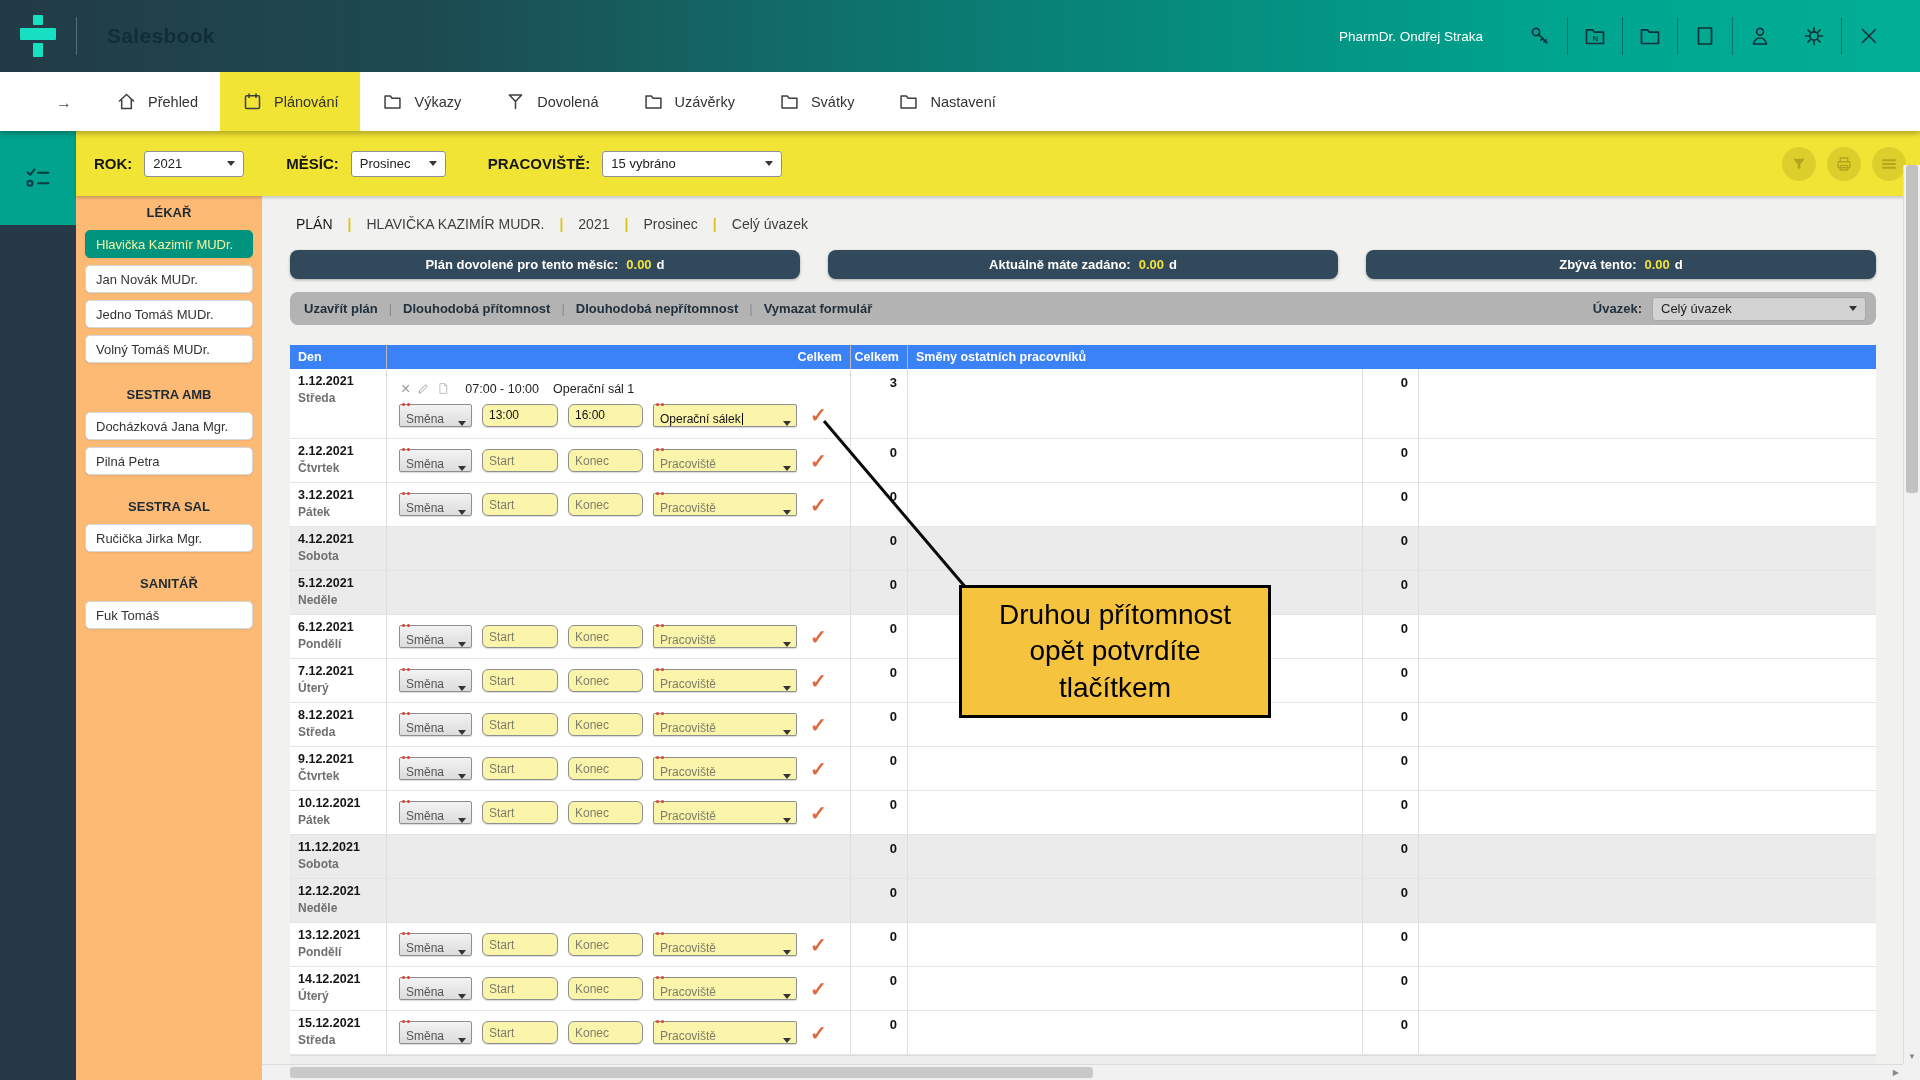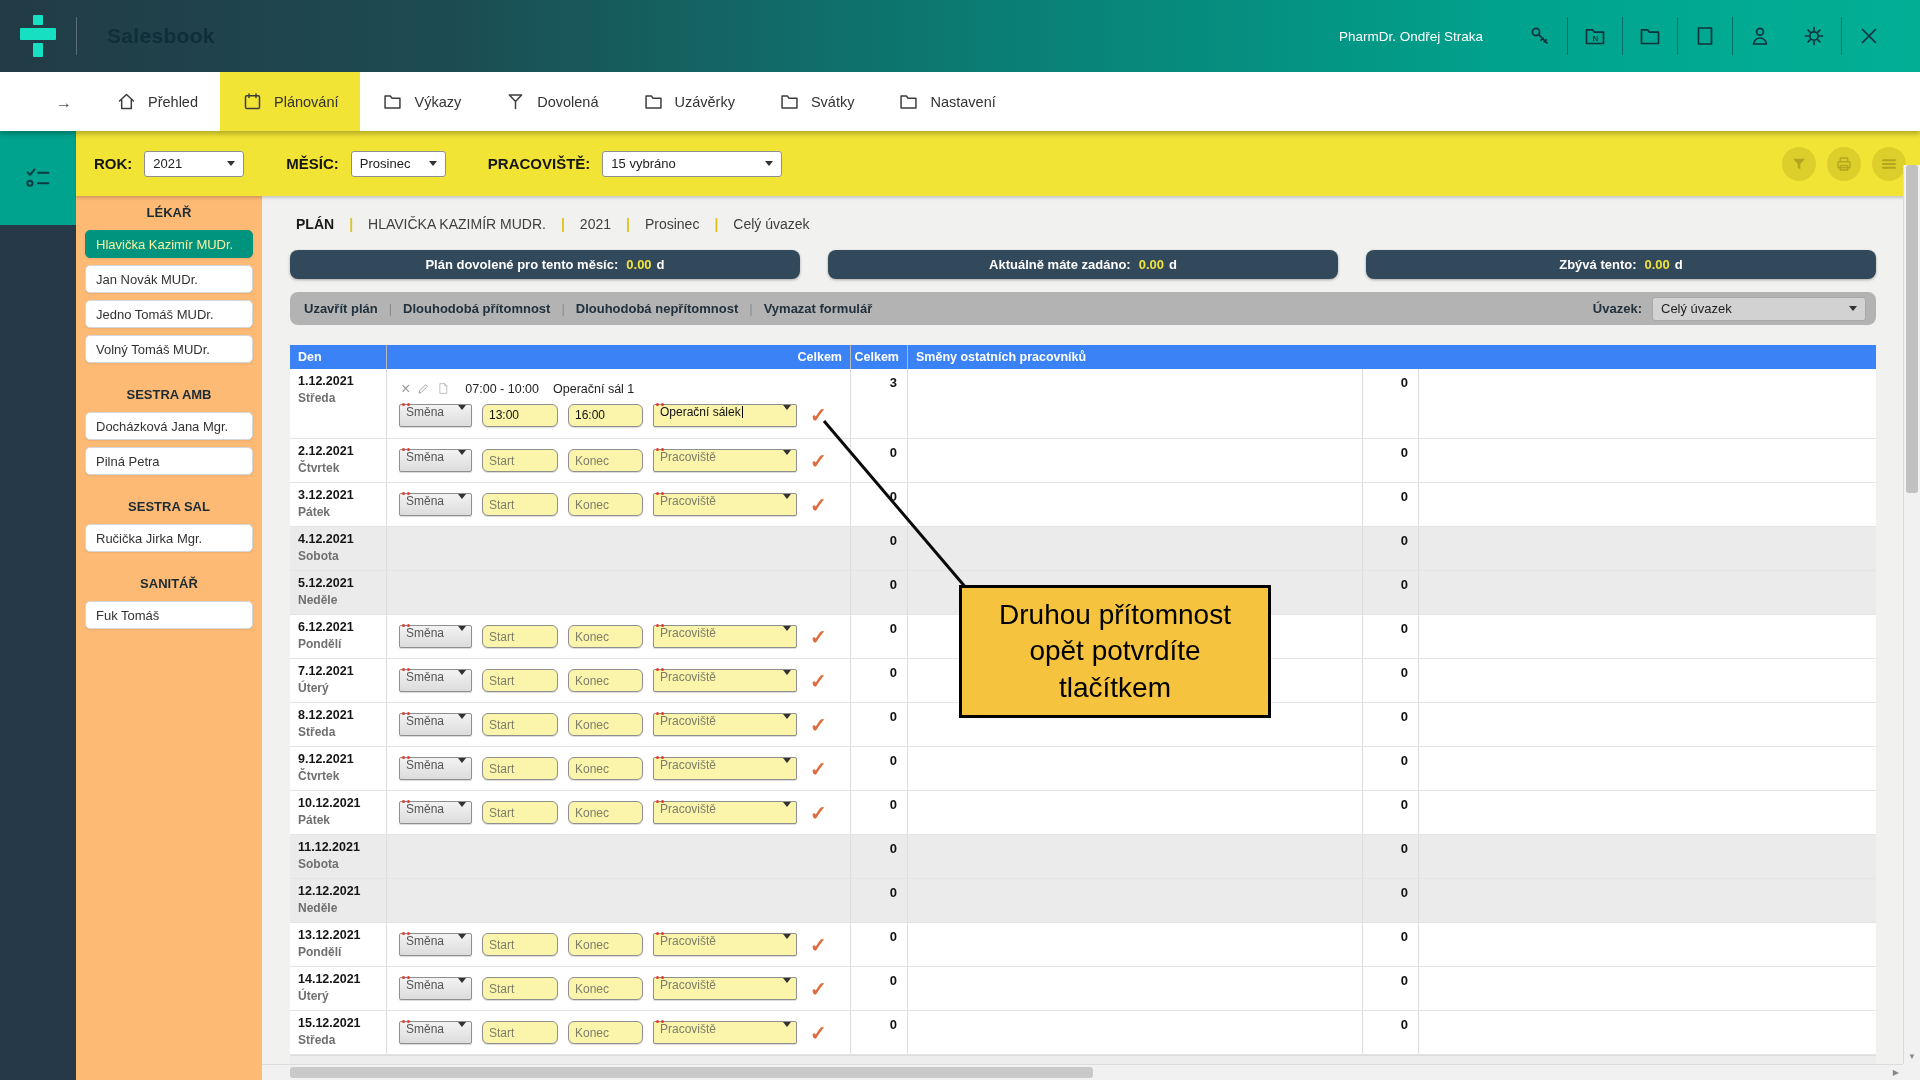--- a/index.html
+++ b/index.html
@@ -53,21 +53,21 @@
   .group-title{text-align:center;font-weight:bold;font-size:13px;color:#1c2b33;margin:24px 0 10px}
   .pitem{margin:7px 9px;height:28px;background:#fff;border:1px solid #d2d8db;border-radius:5px;display:flex;align-items:center;
     padding:0 10px;font-size:13px;color:#333;box-shadow:0 1px 2px rgba(0,0,0,.08);cursor:pointer;white-space:nowrap;overflow:hidden}
   .pitem.selected{background:#00947e;border-color:#00947e;color:#f8f2a2}
 
   
   .main{position:absolute;top:196px;left:262px;right:0;bottom:0;background:#f1f1ef}
   .crumbs{display:flex;align-items:center;gap:15px;padding:19px 0 0 34px;font-size:14px;color:#3f3f3f;height:36px}
   .crumbs .sep{color:#dec31c;font-weight:bold}
   .crumbs .crumb{cursor:pointer}
-  .crumbs .first{font-weight:bold;color:#1a1a1a;cursor:default}
+  .crumbs .first{font-weight:normal;color:#1a1a1a;cursor:default}
   .stats{display:flex;gap:28px;margin:18px 44px 0 28px}
   .stat{flex:1;height:29px;background:#32495b;border-radius:8px;color:#fff;display:flex;align-items:center;justify-content:center;
     font-size:13px;font-weight:bold;box-shadow:0 1px 3px rgba(0,0,0,.3)}
   .stat .val{color:#f2e33c;margin:0 5px 0 8px}
   .tbar{display:flex;align-items:center;margin:13px 44px 0 28px;height:33px;background:#b3b3b3;border-radius:8px;
     padding:0 10px 0 14px;font-size:13px;font-weight:bold;color:#20303c}
   .acts{display:flex;align-items:center}
   .tbar .sep{color:#8a8a8a;margin:0 11px;font-weight:normal}
   .tbar .act{cursor:pointer;white-space:nowrap}
   .tbar .spacer{flex:1}
@@ -91,21 +91,21 @@
   .date{font-weight:bold;color:#151515;font-size:12.5px}
   .day{font-weight:bold;color:#6f6f6f;font-size:12px;margin-top:3px}
   .cell-pri{display:flex;flex-direction:column;justify-content:center;padding-left:12px}
   .entry{display:flex;align-items:center;margin:0 0 7px 2px;font-size:12.5px;color:#222}
   .eico{color:#9a9a9a;cursor:pointer;margin-right:7px;font-size:16px;line-height:1}
   .eico svg{width:13px;height:13px;display:block}
   .eico.dim{color:#bdbdbd}
   .etime{margin-left:8px}
   .eplace{margin-left:14px}
   .fr{display:flex;align-items:center;gap:10px}
-  .fld{position:relative;height:23px;border:1px solid #8f8f8f;border-radius:2px;display:flex;align-items:flex-start;
+  .fld{position:relative;height:23px;border:1px solid #8f8f8f;border-radius:2px;display:flex;align-items:flex-end;
     justify-content:space-between;padding:0 5px 0 6px;font-size:12px;color:#111;box-shadow:0 1px 1px rgba(0,0,0,.15);cursor:pointer;flex:none}
   .fld.gray{background:linear-gradient(#f3f3f3,#dcdcdc)}
   .fld.yellow{background:#fbf4ab}
   .fld .ph{color:#7e7e6b}
   .fld.gray .ph{color:#555}
   .fld span{white-space:nowrap;overflow:hidden}
   .finput{height:23px;border:1px solid #8f8f8f;border-radius:6px;background:#fbf4ab;padding:0 6px;font-size:12px;color:#111;
     font-family:inherit;box-shadow:0 1px 1px rgba(0,0,0,.15);flex:none}
   .finput::placeholder{color:#7e7e6b;opacity:1}
   .req::before{content:"";position:absolute;top:-2px;left:2px;width:3px;height:3px;border-radius:50%;background:#e23b2e;box-shadow:5px 0 0 #e23b2e}

